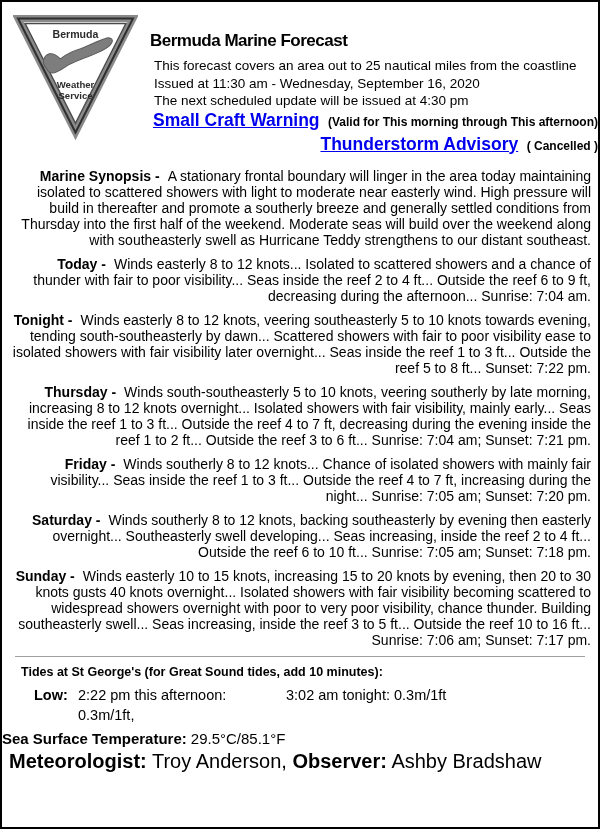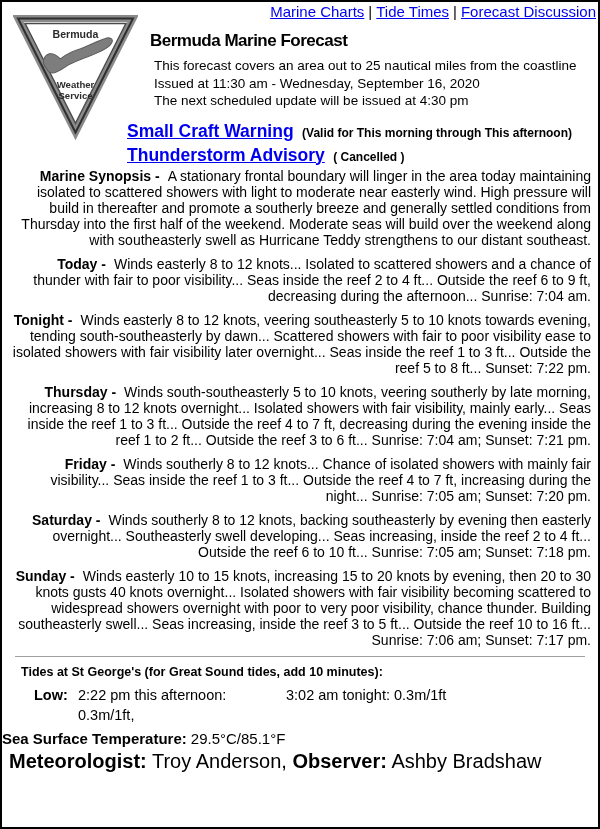--- a/index.html
+++ b/index.html
@@ -17,21 +17,21 @@
   }
   .top-nav a {
     color:#0000EE; text-decoration:underline; cursor:pointer;
   }
   .top-nav .sep { color:#000; padding:0 4px; }
   .logo { position:absolute; left:11px; top:6px; width:125px; height:134px; }
   .logo-text { font-family:"Liberation Sans", sans-serif; font-weight:bold; fill:#2b2b2b; }
   .title-block { position:absolute; left:148px; top:24px; width:448px; }
   .page-title { font-size:17px; font-weight:bold; line-height:30px; letter-spacing:-0.5px; }
   .meta { font-size:13.5px; line-height:15.5px; margin-left:4px; margin-top:2px; }
-  .warnings { margin-left:-23px; margin-top:11px; }
+  .warnings { margin-left:-23px; margin-top:0;text-align:right; }
   .warning-line { line-height:22px; white-space:nowrap; }
   .warning-link {
     color:#0000EE; font-weight:bold; font-size:17.5px;
     text-decoration:underline; cursor:pointer;
   }
   .warning-note { font-weight:bold; font-size:12px; margin-left:4px; }
   
   .body-text { padding:8px 7px 0 7px; }
   .para { font-size:14px; line-height:16px; margin-bottom:8px; text-align:right; }
   .para b { margin-right:8px; }
@@ -49,23 +49,20 @@
   
   .footer { font-size:20px; padding:0 0 3px 7px; }
 </style>
 </head>
 <body>
 
 <div class="page">
 
   <div class="header">
 
-    <div class="top-nav">
-      <a>Marine Charts</a><span class="sep">|</span><a>Tide Times</a><span class="sep">|</span><a>Forecast Discussion</a>
-    </div>
 
     <svg class="logo" viewBox="0 0 124 128" aria-hidden="true">
       <polygon points="62,121 5,8 119,8" fill="#ffffff" stroke="#8a8a8a" stroke-width="7"></polygon>
       <polygon points="62,121 5,8 119,8" fill="none" stroke="#2f2f2f" stroke-width="2"></polygon>
       <polygon points="62,112 12,13 112,13" fill="none" stroke="#4a4a4a" stroke-width="1.5"></polygon>
       <text class="logo-text" x="62" y="27" font-size="10.5" text-anchor="middle">Bermuda</text>
       <path d="M33,57 C28,52 30,45 36,43 C40,42 44,45 47,48 C52,44 60,40 67,38
                C75,35 84,30 91,28 C96,26 100,28 98,32 C95,38 86,41 79,44
                C71,47 62,50 55,54 C50,57 44,62 39,62 C36,62 34,60 33,57 Z" fill="#7d7d7d" stroke="#5c5c5c" stroke-width="1"></path>
       <text class="logo-text" x="62" y="77" font-size="9.5" text-anchor="middle">Weather</text>

